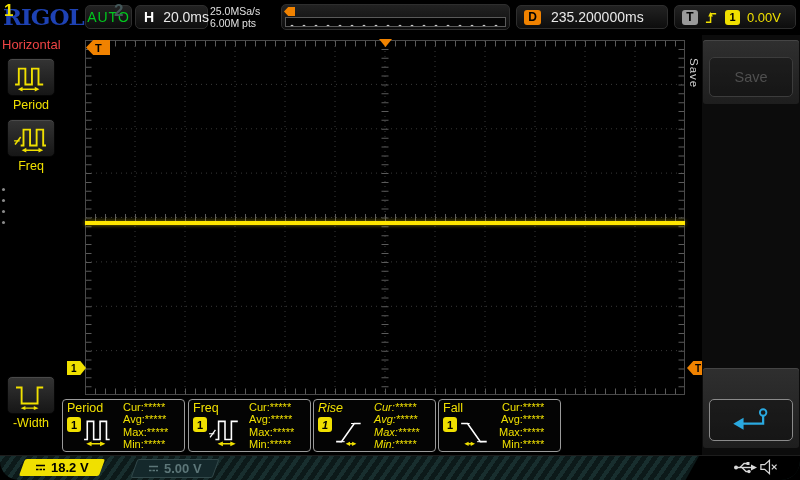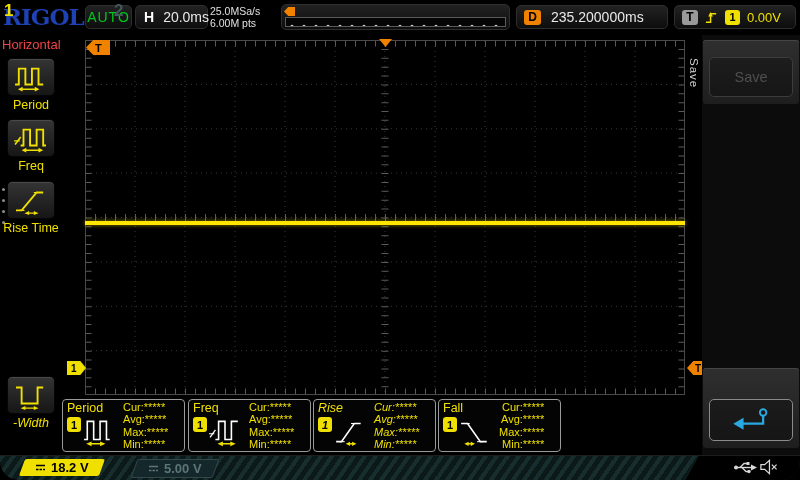--- a/index.html
+++ b/index.html
@@ -168,37 +168,24 @@
     </svg>
       </div>
     <div class="lm-label">Freq</div>
   </div>
 
   <div class="lm-dot" style="top:188px;"></div>
   <div class="lm-dot" style="top:199px;"></div>
   <div class="lm-dot" style="top:210px;"></div>
   <div class="lm-dot" style="top:221px;"></div>
 
-  <div class="lm-item" style="top:181px;">
-    <div class="lm-btn">
-        <svg width="38" height="30" viewBox="0 0 38 32">
-      <path d="M3 27 H9 L25 8 H32" fill="none" stroke="#f0e000" stroke-width="2"></path>
-      <line x1="6" y1="27" x2="12" y2="27" stroke="#f0e000" stroke-width="1.2"></line>
-      <line x1="22" y1="8" x2="28" y2="8" stroke="#f0e000" stroke-width="1.2"></line>
-      <line x1="15" y1="30" x2="24" y2="30" stroke="#f0e000" stroke-width="1.5"></line>
-      <polygon points="12,30 17,27.8 17,32" fill="#f0e000"></polygon>
-          <polygon points="27,30 22,27.8 22,32" fill="#f0e000"></polygon>
-    </svg>
-      </div>
-    <div class="lm-label">Rise Time</div>
-  </div>
-
-
-
-  <div class="lm-item" style="top:376px;font-style:italic;">
+
+
+
+  <div class="lm-item" style="top:376px;">
     <div class="lm-btn">
         <svg width="38" height="30" viewBox="0 0 38 32">
       <path d="M3 8 H9 V25 H26 V8 H32" fill="none" stroke="#f0e000" stroke-width="2"></path>
       <line x1="12" y1="30" x2="23" y2="30" stroke="#f0e000" stroke-width="1.5"></line>
       <polygon points="8,30 13,27.8 13,32" fill="#f0e000"></polygon>
           <polygon points="27,30 22,27.8 22,32" fill="#f0e000"></polygon>
     </svg>
       </div>
     <div class="lm-label">-Width</div>
   </div>

